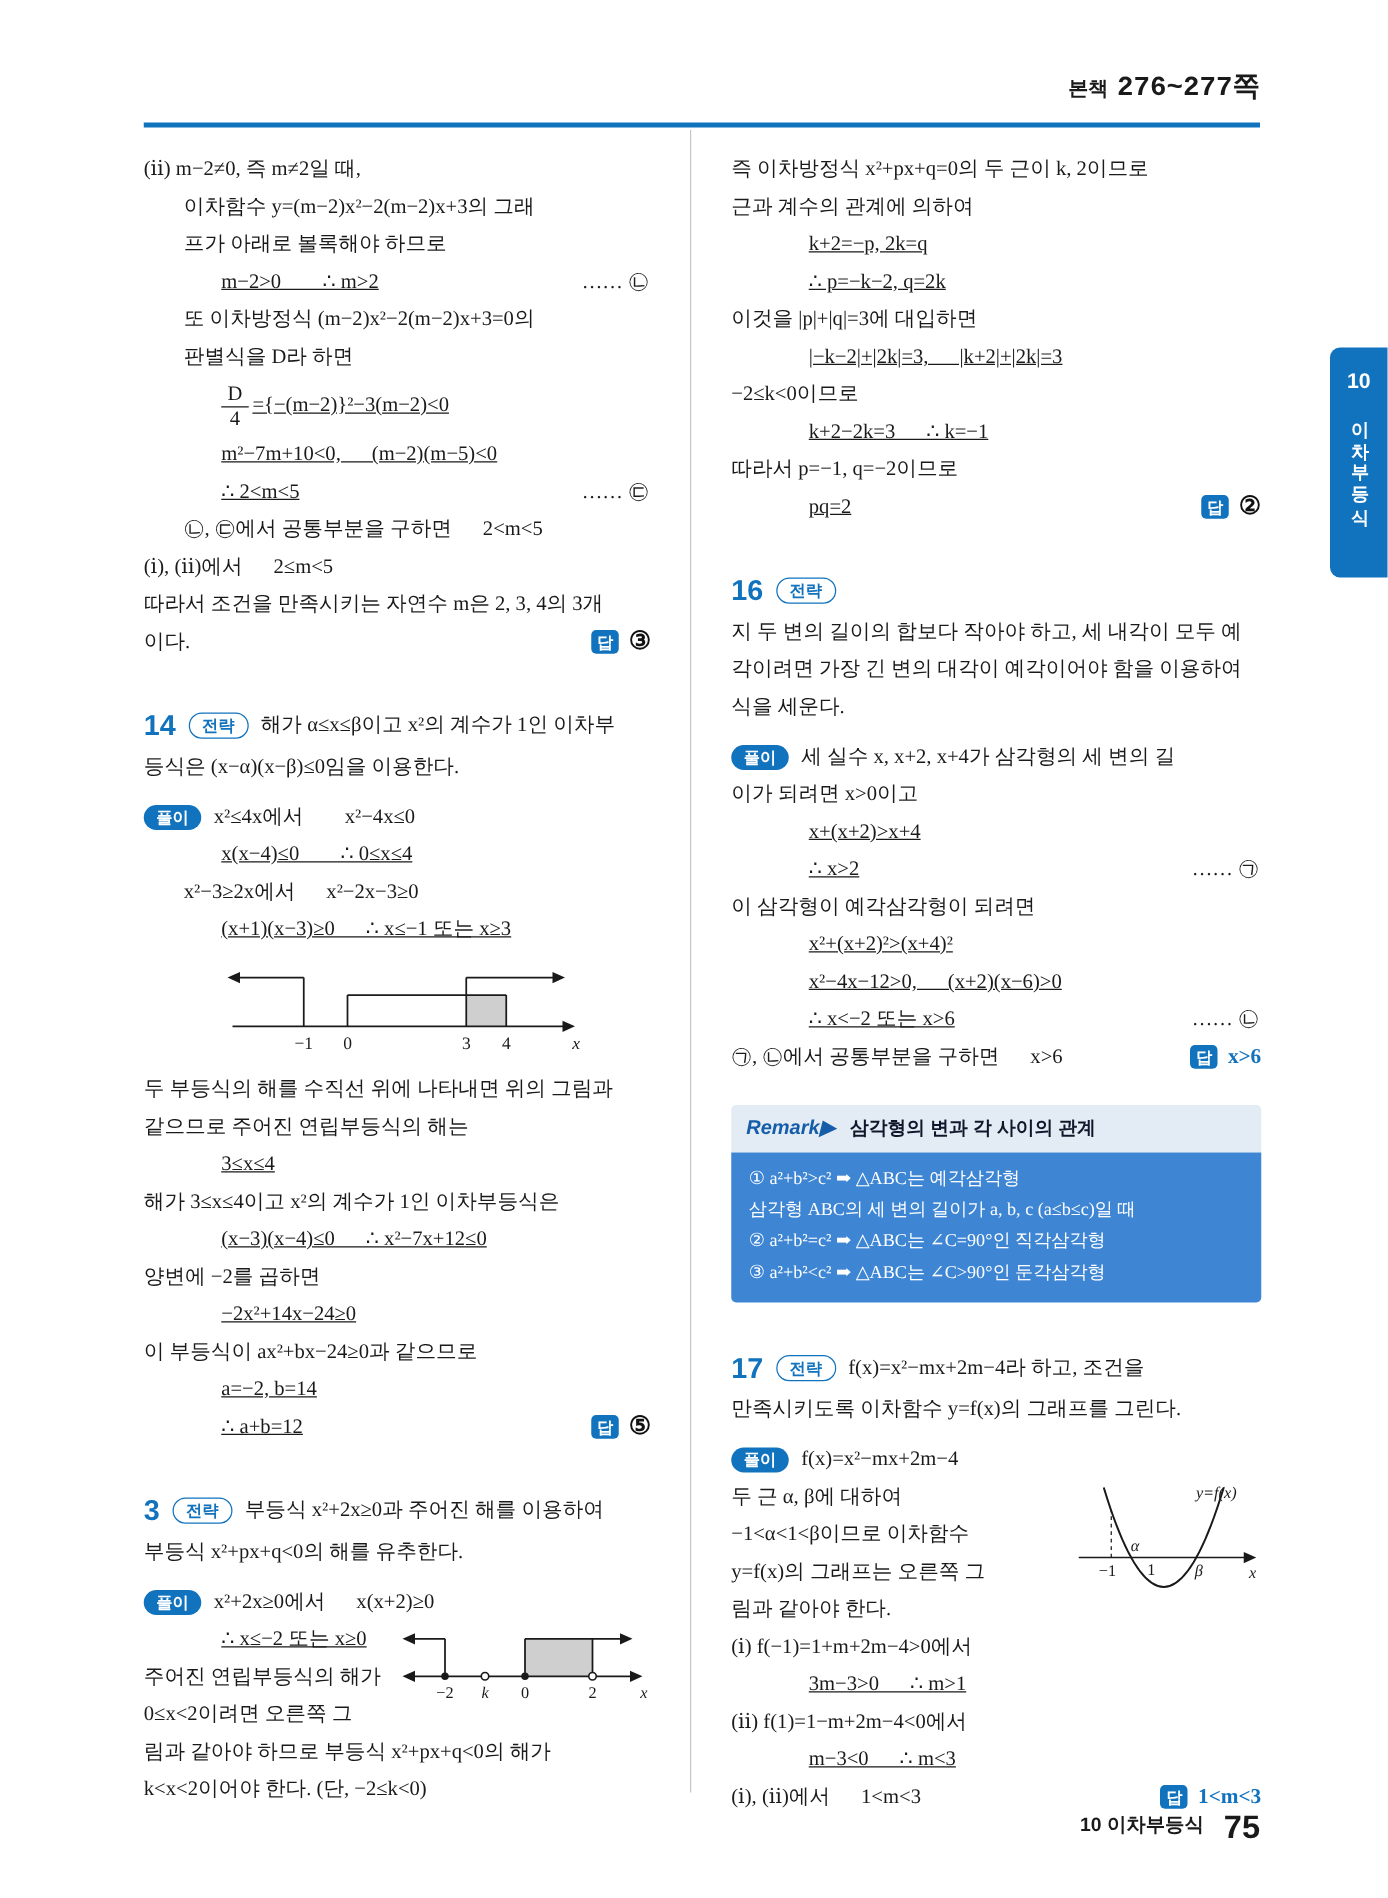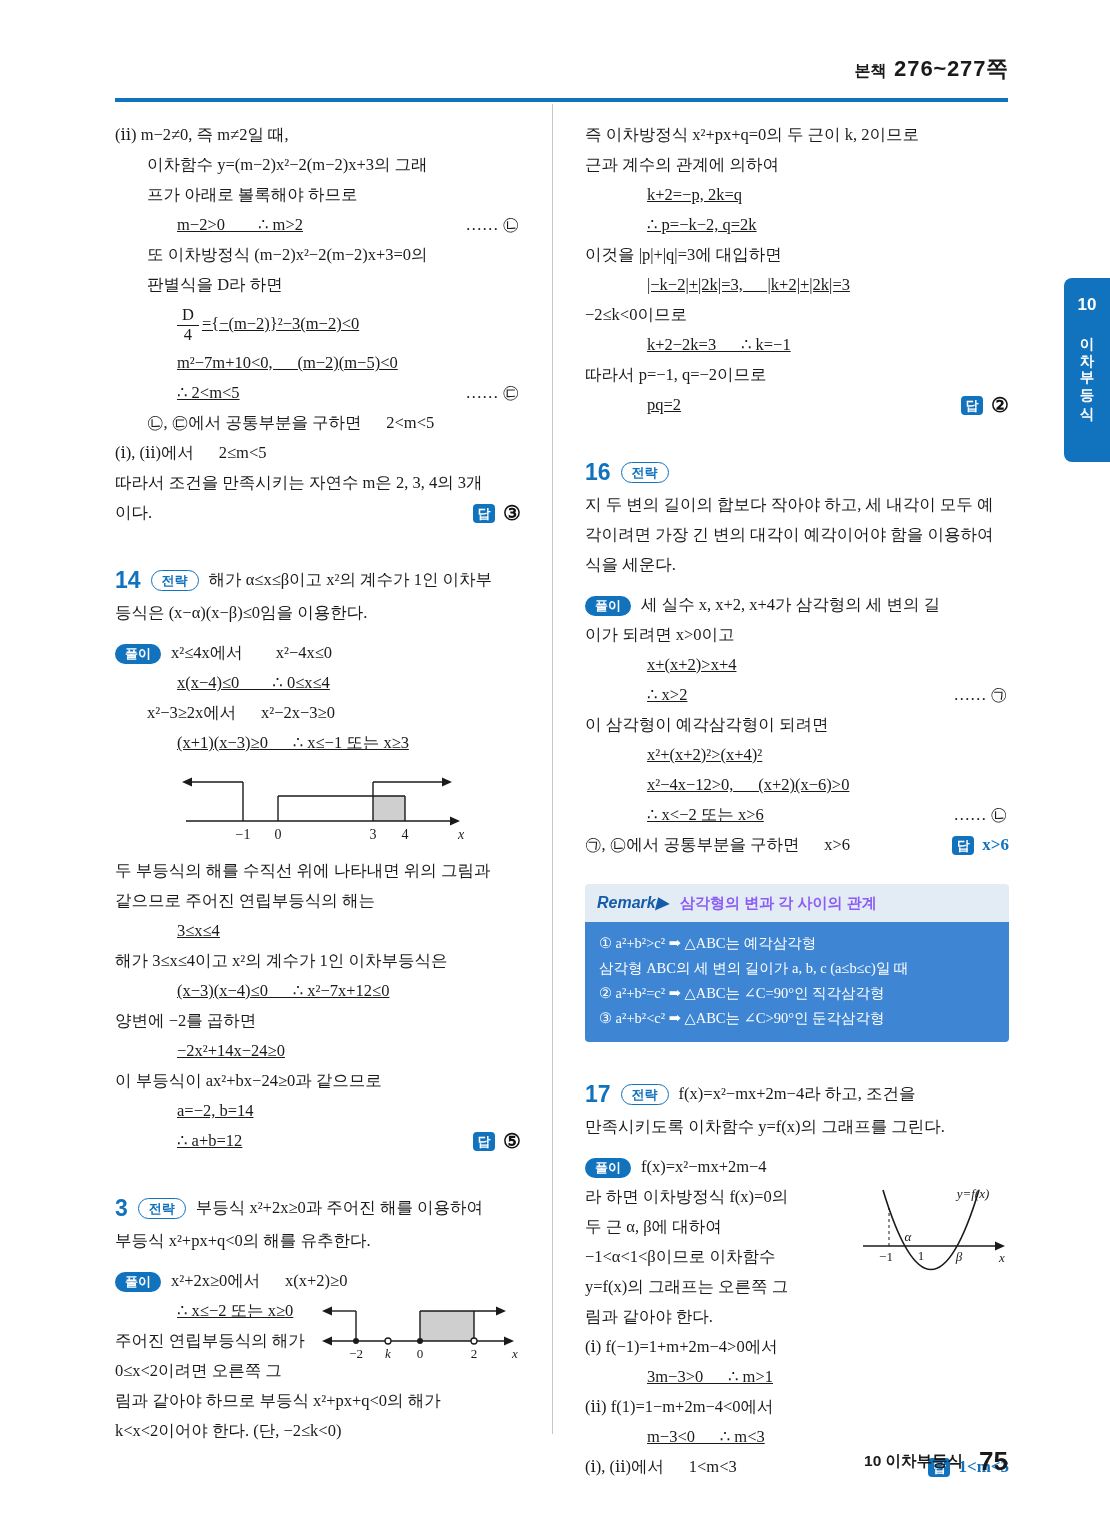--- a/index.html
+++ b/index.html
@@ -54,21 +54,21 @@
     font-family:"Liberation Sans",sans-serif; margin-right:10px;
   }
   .frac { display:inline-flex; flex-direction:column; align-items:center; vertical-align:middle; line-height:1.15; margin-right:3px; }
   .frac .fnum { border-bottom:1.3px solid #1a1a1a; padding:0 5px; }
   .frac .fden { padding:0 5px; }
   .fig-center { display:flex; justify-content:center; margin:10px 0 8px; clear:both; }
   .fig-float { float:right; margin:2px 0 4px 8px; }
   .remark { margin-top:24px; clear:both; }
   .remark-head { display:flex; align-items:center; gap:12px; background:#e3ecf5; padding:4px 12px; border-radius:4px 4px 0 0; }
   .remark-label { color:#155da8; font-weight:bold; font-style:italic; font-size:16px; font-family:"Liberation Sans",sans-serif; }
-  .remark-title { font-weight:bold; font-size:15px; color:#8b5cf6; font-family:"Liberation Sans",sans-serif; }
+  .remark-title { font-weight:bold; font-size:15px; color:#0f172a; font-family:"Liberation Sans",sans-serif; }
   .remark-body { background:var(--remark-blue); color:#fff; padding:9px 14px 11px; border-radius:0 0 4px 4px; }
   .remark-body .rline { font-size:14.5px; line-height:25px; white-space:pre; }
   .page-footer { position:absolute; top:1446px; right:102px; display:flex; align-items:flex-end; gap:16px; }
   .footer-label { font-weight:bold; font-size:15.5px; font-family:"Liberation Sans",sans-serif; }
   .footer-page  { font-weight:bold; font-size:26px;  font-family:"Liberation Sans",sans-serif; }
   svg text { font-family:"Liberation Serif","DejaVu Serif",serif; }
 </style>
 </head>
 <body>
 
@@ -279,21 +279,20 @@
     <polygon points="146,62 136,57.5 136,66.5" fill="#1a1a1a"></polygon>
     <g fill="#1a1a1a" font-size="13" text-anchor="middle">
       <text x="27" y="77">−1</text>
       <text x="49" y="57" font-style="italic">α</text>
       <text x="62" y="76">1</text>
       <text x="100" y="77" font-style="italic">β</text>
       <text x="143" y="78" font-style="italic">x</text>
       <text x="114" y="14" font-style="italic">y=f(x)</text>
     </g>
   </svg></div>
-      <div class="line ind0"><span class="t">라 하면 이차방정식 f(x)=0의</span></div>
       <div class="line ind0"><span class="t">두 근 α, β에 대하여</span></div>
       <div class="line ind0"><span class="t">−1&lt;α&lt;1&lt;β이므로 이차함수</span></div>
       <div class="line ind0"><span class="t">y=f(x)의 그래프는 오른쪽 그</span></div>
       <div class="line ind0"><span class="t">림과 같아야 한다.</span></div>
       <div class="line ind0"><span class="t">(ⅰ) f(−1)=1+m+2m−4&gt;0에서</span></div>
       <div class="line ind2"><span class="t">3m−3&gt;0      ∴ m&gt;1</span></div>
       <div class="line ind0"><span class="t">(ⅱ) f(1)=1−m+2m−4&lt;0에서</span></div>
       <div class="line ind2"><span class="t">m−3&lt;0      ∴ m&lt;3</span></div>
       <div class="line ind0"><span class="t">(ⅰ), (ⅱ)에서      1&lt;m&lt;3</span><span class="ans">
           <span class="ans-badge">답</span>

